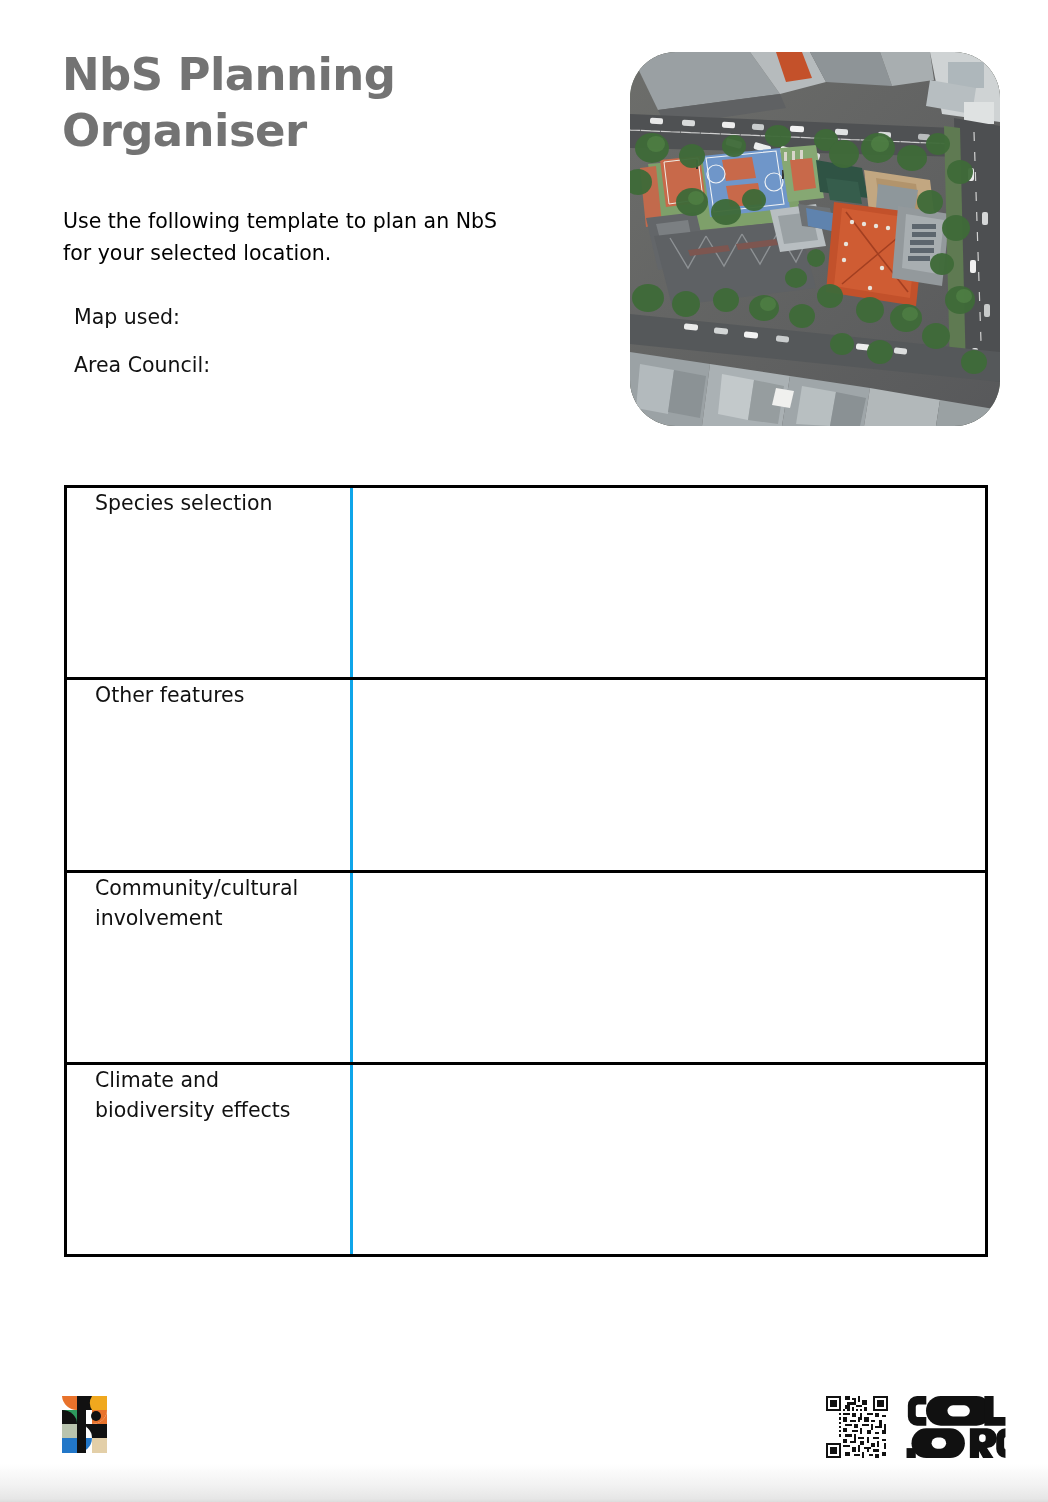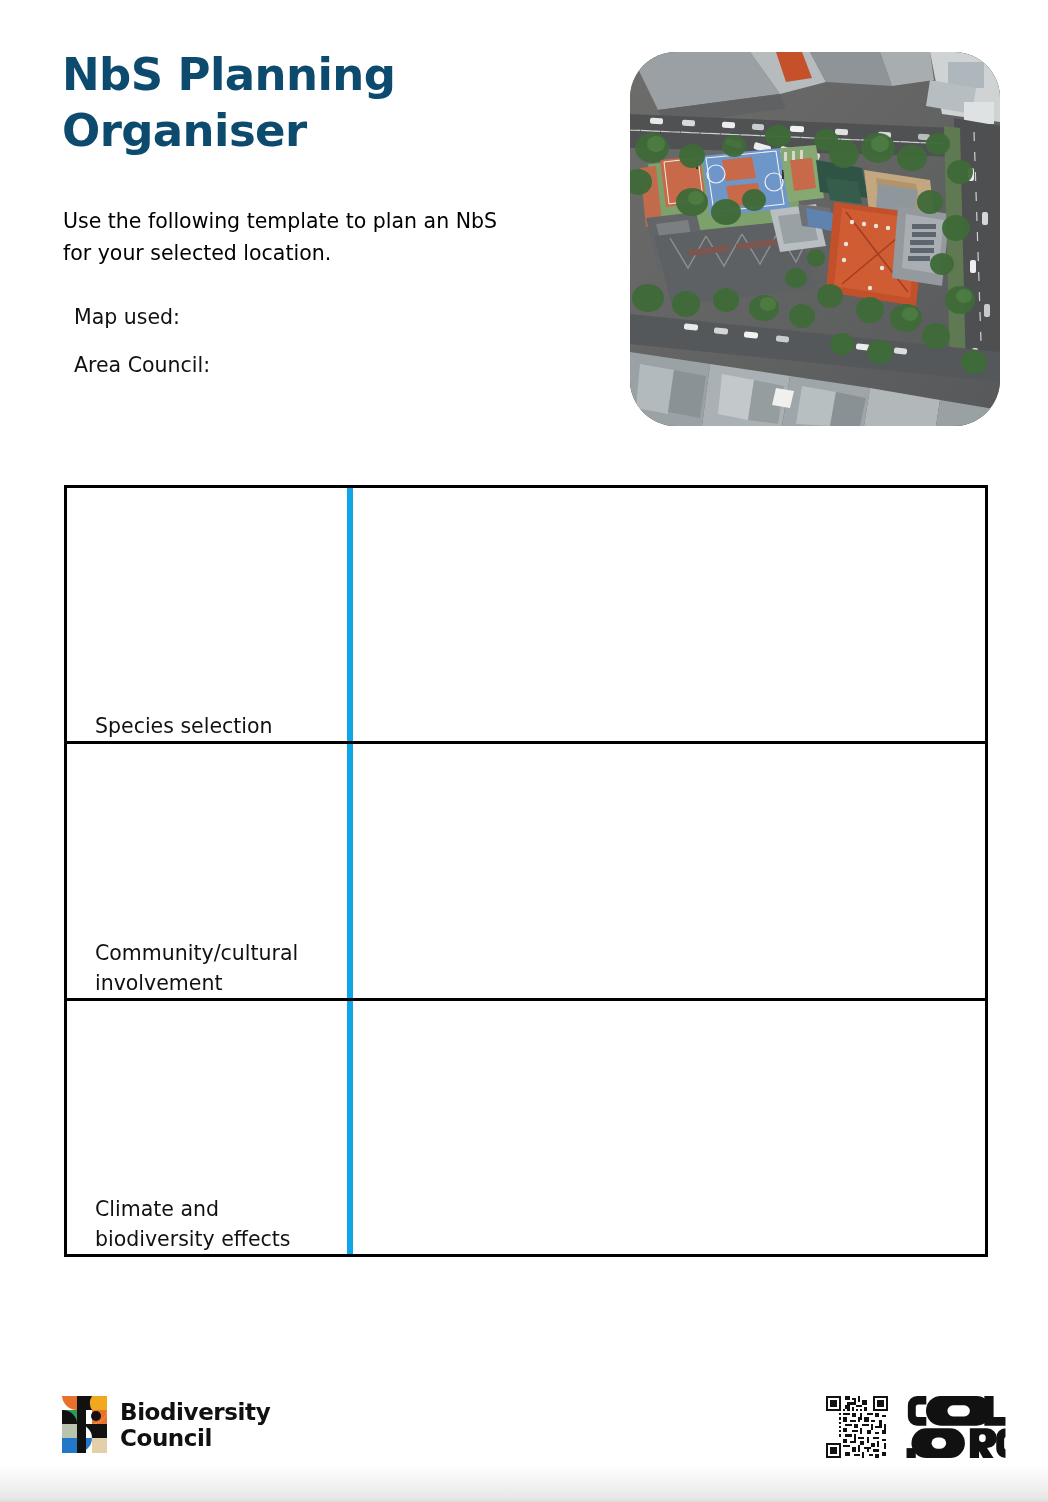--- a/index.html
+++ b/index.html
@@ -27,21 +27,21 @@
   
   .title {
     position: absolute;
     left: 62px;
     top: 47px;
     width: 540px;
     font-size: 45px;
     line-height: 56px;
     font-weight: bold;
     letter-spacing: -0.6px;
-    color: #0c4a6e;
+    color: #737373;
     white-space: pre-line;
   }
   .subtitle {
     position: absolute;
     left: 63px;
     top: 205px;
     width: 520px;
     font-size: 20.5px;
     line-height: 32px;
     font-weight: normal;
@@ -91,25 +91,25 @@
     flex: 1 1 0;
     display: flex;
     border-bottom: 3px solid #000;
     box-sizing: border-box;
     min-height: 0;
   }
   .grid-row:last-child { border-bottom: none; }
   .cell-label {
     width: 286px;
     flex: 0 0 286px;
-    border-right: 6px solid #0ea5e9;
+    border-right: 3px solid #0ea5e9;
     box-sizing: border-box;
     display: flex;
-    align-items: flex-end;
-    padding: 16px 0 0 28px;
+    align-items: flex-start;
+    padding: 0 0 0 28px;
   }
   .cell-label-text {
     font-size: 20.5px;
     line-height: 30px;
     color: #111;
     white-space: pre-line;
   }
   .cell-answer {
     flex: 1 1 auto;
     box-sizing: border-box;
@@ -400,20 +400,26 @@
 
   <div class="grid">
 
     <div class="grid-row">
       <div class="cell-label">
         <span class="cell-label-text">Species selection</span>
       </div>
       <div class="cell-answer"></div>
     </div>
 
+    <div class="grid-row">
+      <div class="cell-label">
+        <span class="cell-label-text">Other features</span>
+      </div>
+      <div class="cell-answer"></div>
+    </div>
 
     <div class="grid-row">
       <div class="cell-label">
         <span class="cell-label-text">Community/cultural
 involvement</span>
       </div>
       <div class="cell-answer"></div>
     </div>
 
     <div class="grid-row">
@@ -448,22 +454,20 @@
 
       <path d="M0 42 A15 15 0 0 1 15 57 H0 Z" fill="#2277C8"></path>
       <rect x="0" y="42" width="15" height="15" fill="#2277C8"></rect>
       <path d="M15 42 H30 V57 H15 Z" fill="#ffffff"></path>
       <path d="M15 42 H30 A15 15 0 0 1 15 57 Z" fill="#2277C8"></path>
       <path d="M30 42 H45 V57 H30 Z" fill="#E3CFA8"></path>
       <path d="M30 42 A15 15 0 0 0 45 57 V42 Z" fill="#E3CFA8"></path>
 
       <rect x="15" y="0" width="9" height="57" fill="#111111"></rect>
     </svg>
-    <div class="bc-text">Biodiversity
-Council</div>
   </div>
 
   <div class="footer-right">
 
     <svg class="qr" viewBox="0 0 29 29" shape-rendering="crispEdges">
       <rect width="29" height="29" fill="#ffffff"></rect>
       <g fill="#111111">
 
         <rect x="0" y="0" width="7" height="1"></rect>
           <rect x="0" y="6" width="7" height="1"></rect>

